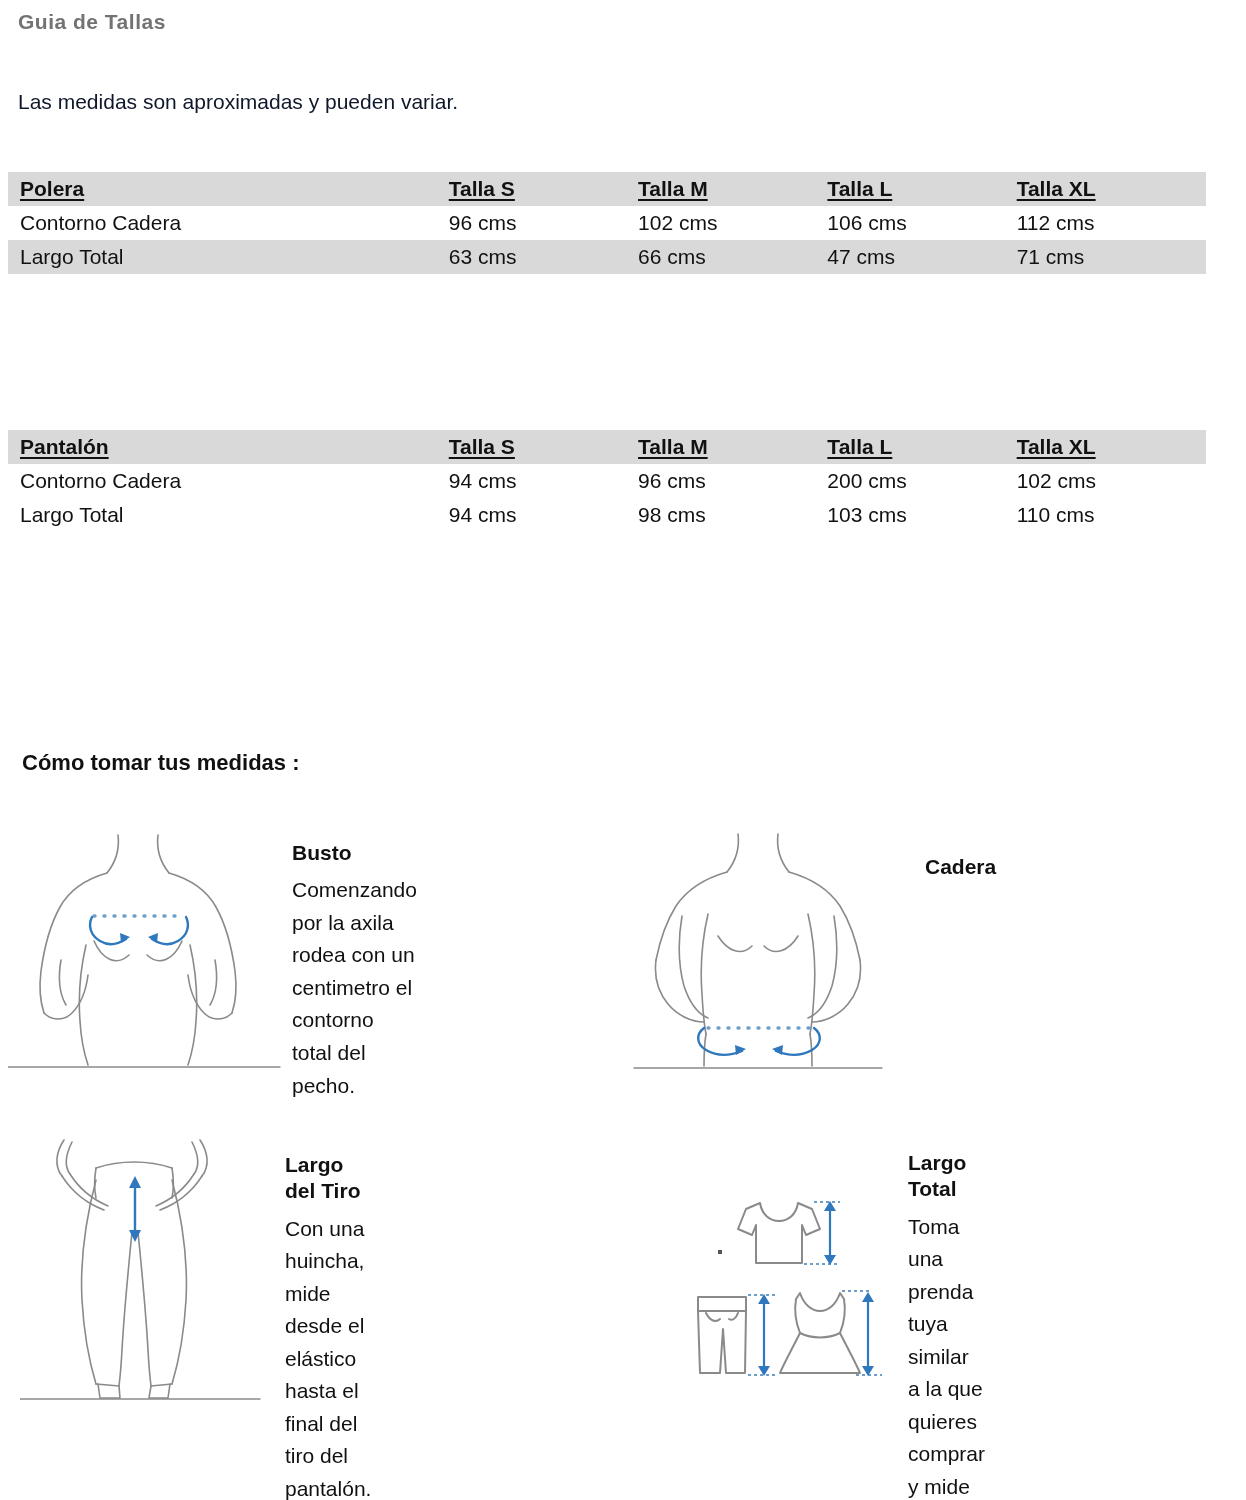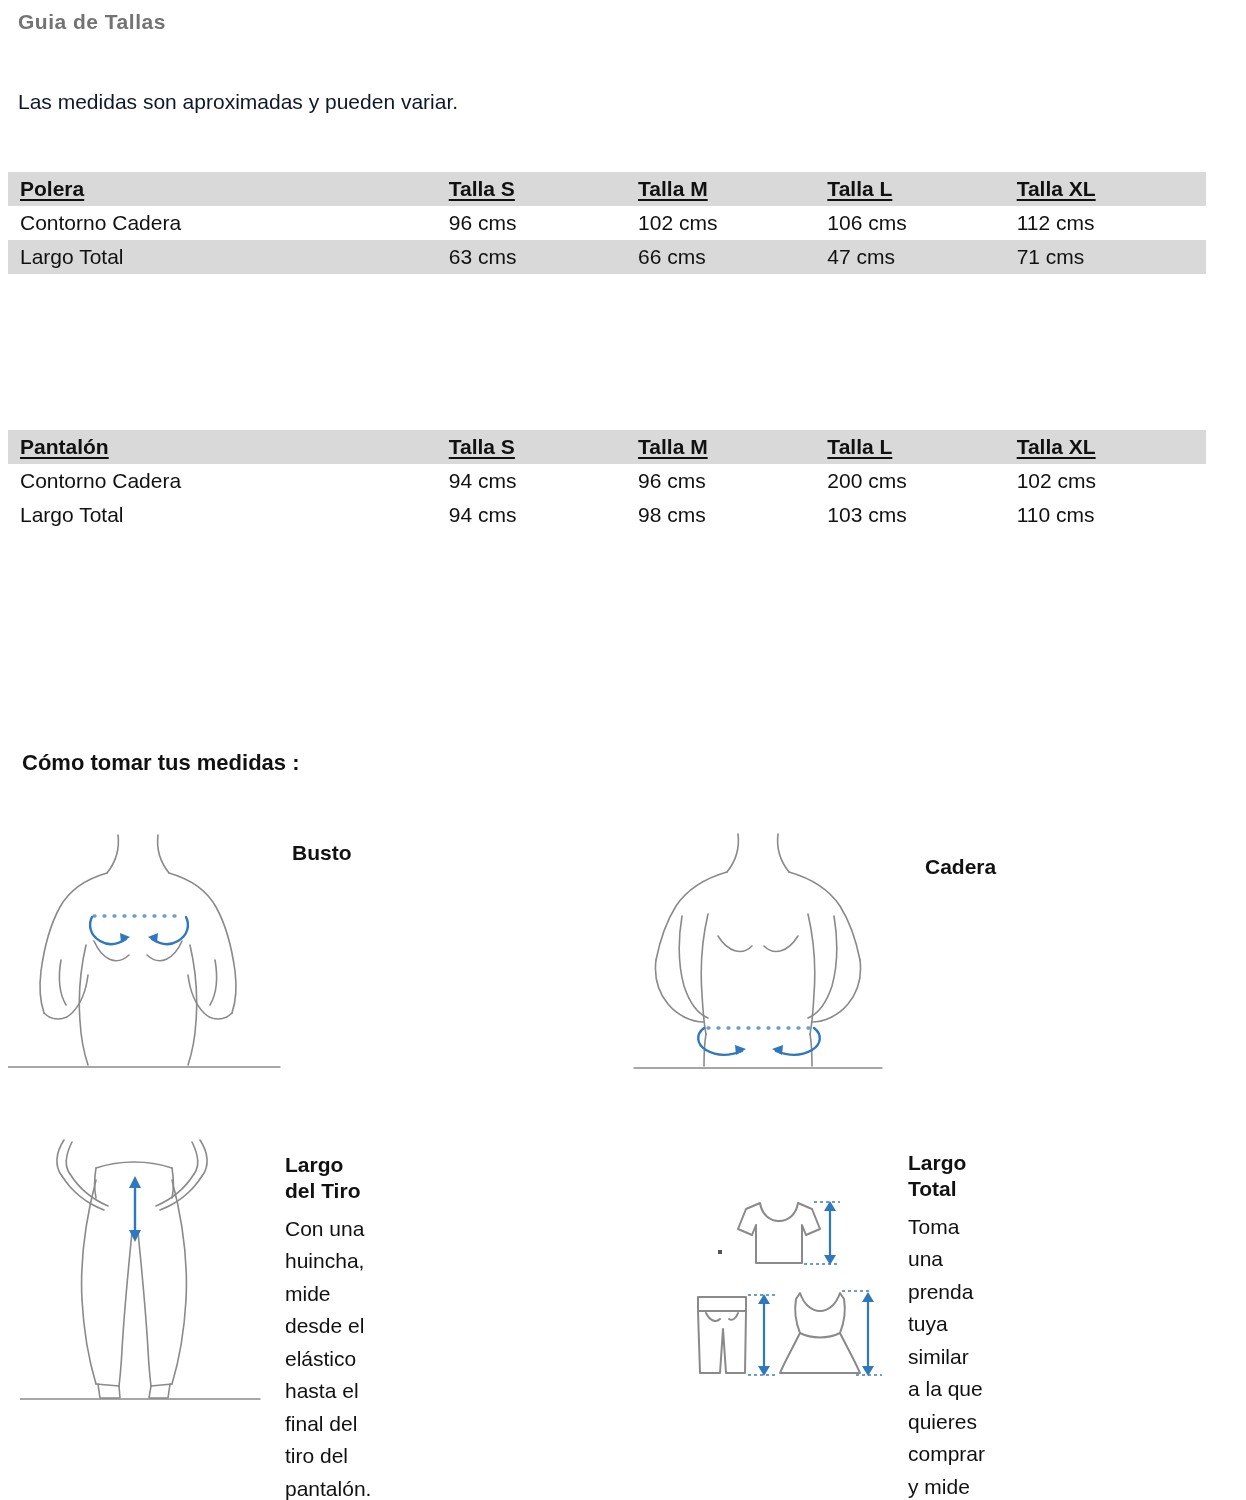--- a/index.html
+++ b/index.html
@@ -219,20 +219,21 @@
       <g fill="none" stroke="#2f78bd" stroke-width="2.4" stroke-linecap="round">
         <path d="M84 92 C80 100 82 110 92 116 C102 122 112 118 118 114"></path>
         <path d="M178 92 C182 100 180 110 170 116 C160 122 150 118 144 114"></path>
       </g>
       <polygon points="122,112 112,108 113,118" fill="#2f78bd"></polygon>
       <polygon points="140,112 150,108 149,118" fill="#2f78bd"></polygon>
     </svg>
   </div>
   <div class="howto-text">
     <p class="howto-head">Busto</p>
+    <p class="howto-body">Comenzando por la axila rodea con un centimetro el contorno total del pecho.</p>
   </div>
 </div>
 
 <div class="howto-block" id="block-cadera">
   <div class="howto-figure">
     <svg width="280" height="255" viewBox="0 0 280 255">
       <g fill="none" stroke="#8a8a8a" stroke-width="1.6" stroke-linecap="round" stroke-linejoin="round">
 
         <path d="M118 6 C120 22 115 34 107 44"></path>
         <path d="M158 6 C156 22 161 34 169 44"></path>

